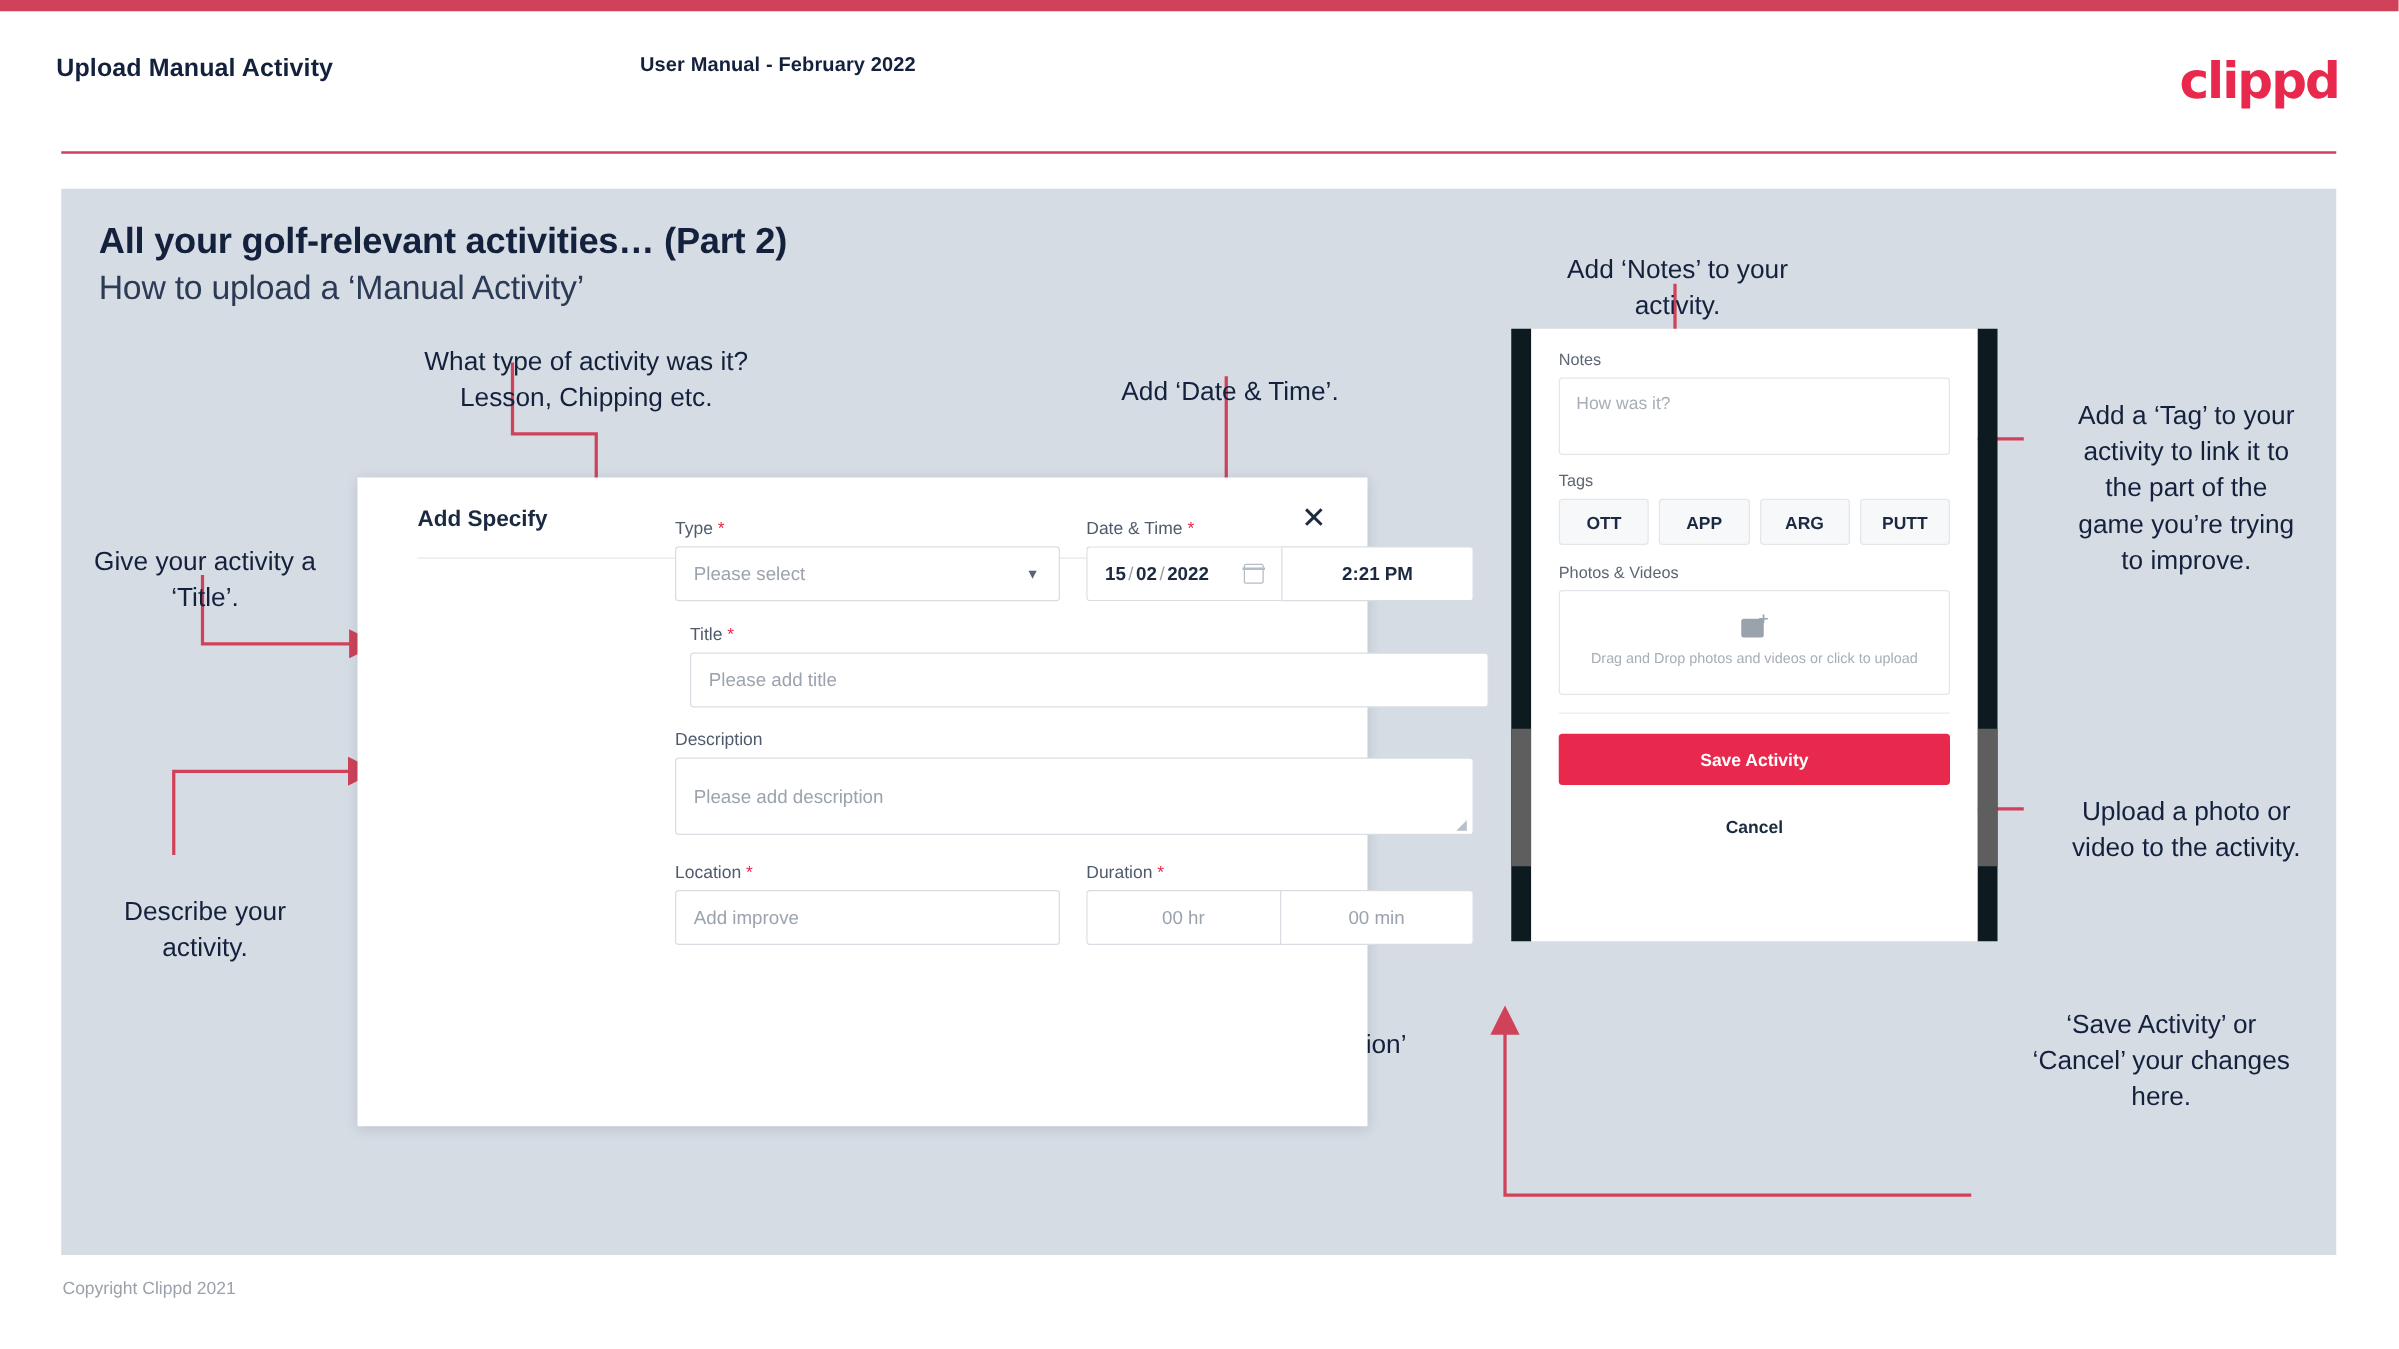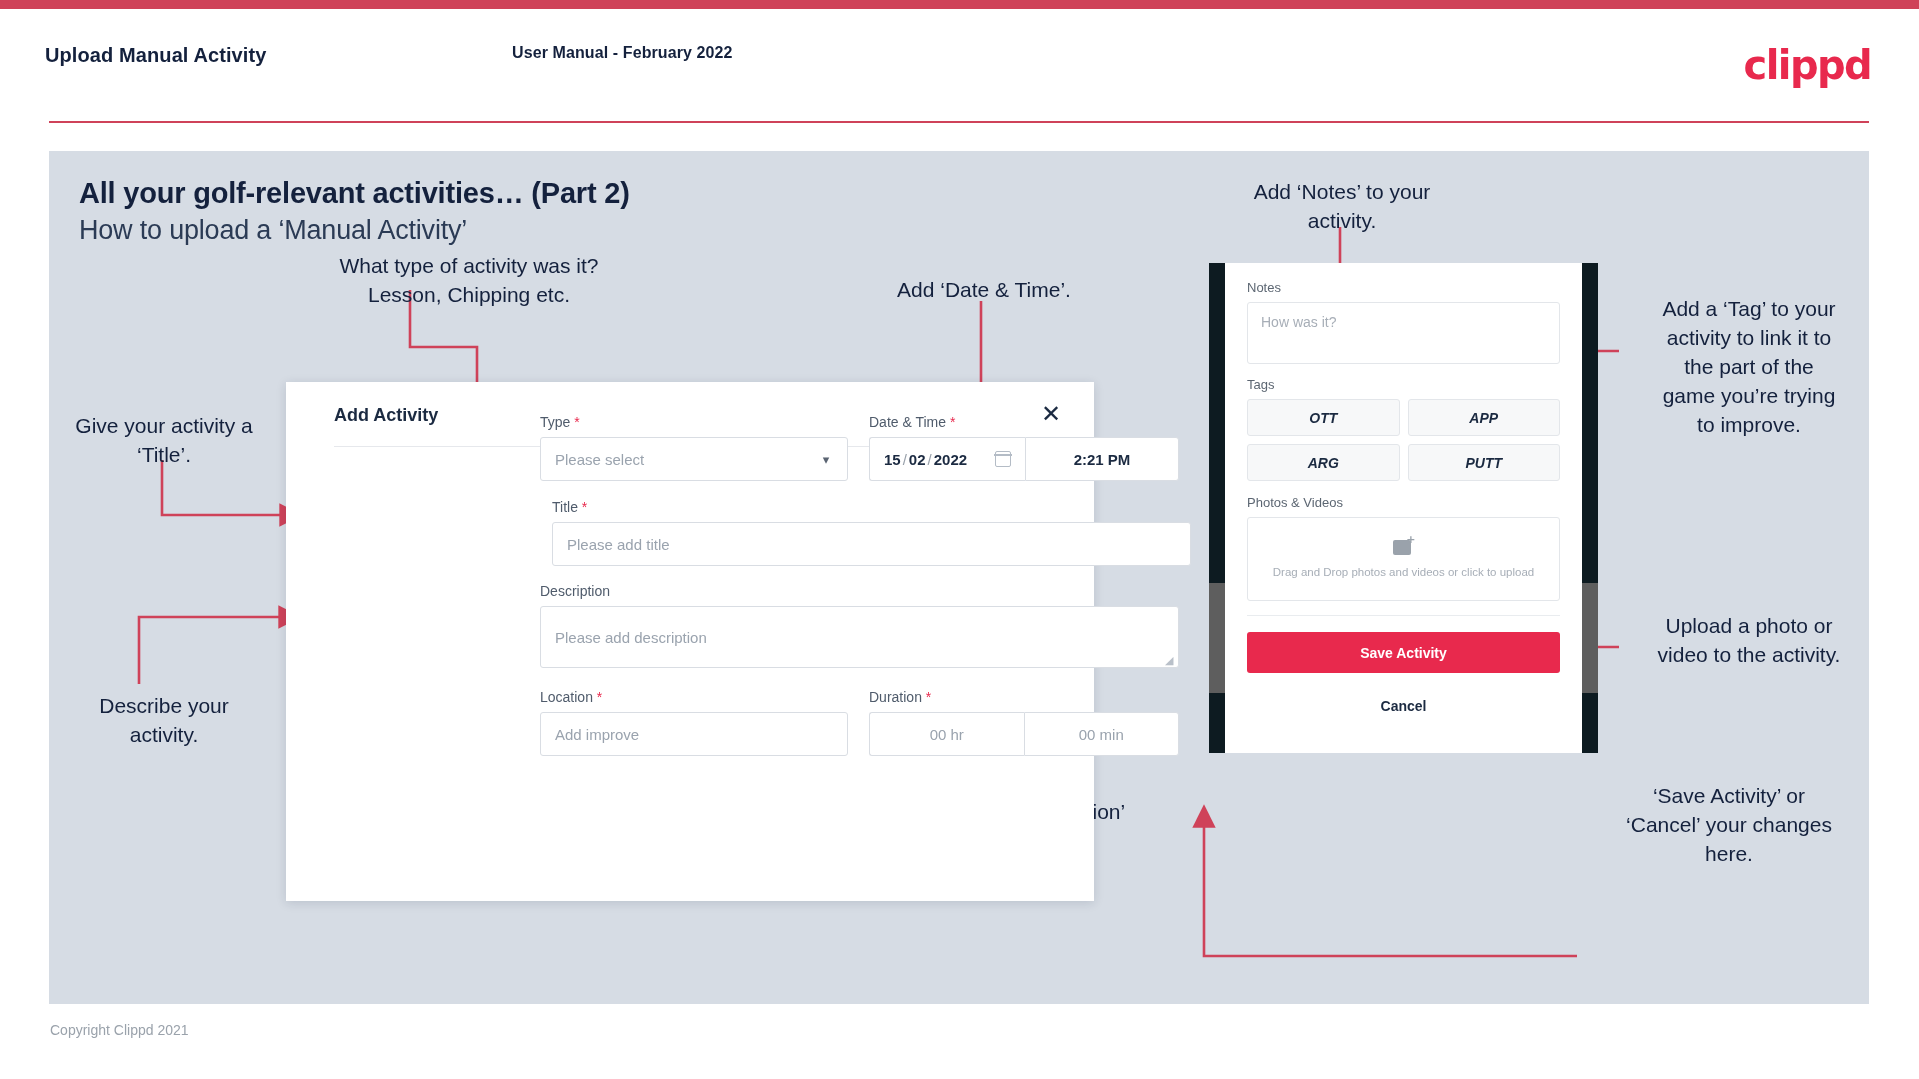--- a/index.html
+++ b/index.html
@@ -65,21 +65,21 @@
 
   
   .anno {
     position: absolute;
     color: #14213d;
     font-size: 21px;
     line-height: 29px;
     font-weight: 400;
     white-space: pre-line;
   }
-  .anno.c { text-align: center; }
+  .anno.c { text-align: center; margin-top: 24px; }
 
   
   #wires {
     position: absolute; left: 0; top: 0;
     width: 1820px; height: 853px;
     pointer-events: none;
   }
 
   
   .dialog {
@@ -208,23 +208,22 @@
   }
   .pz { padding: 17px 22px 0 22px; }
   .p-label { font-size: 13px; color: #5c6672; margin-bottom: 7px; }
   .p-notes {
     border: 1px solid #e3e6ea; border-radius: 3px;
     height: 62px; padding: 11px 13px;
     font-size: 14px; color: #a7aeb7;
   }
   .p-tags-label { font-size: 13px; color: #5c6672; margin: 13px 0 7px 0; }
   .tag-grid {
-    display: grid; grid-template-columns: 1fr 1fr;
+    display: grid; grid-template-columns: 1fr 1fr 1fr 1fr;
     gap: 8px;
-    font-style: italic;
   }
   .tag {
     border: 1px solid #e3e6ea; background: #f7f8f9;
     height: 37px; border-radius: 3px;
     display: flex; align-items: center; justify-content: center;
     font-size: 14px; font-weight: 700; color: #1b2a41;
     cursor: pointer;
   }
   .p-pv-label { font-size: 13px; color: #5c6672; margin: 14px 0 7px 0; }
   .dropzone {
@@ -350,21 +349,21 @@
 
     <div class="anno c" style="left:1580px; top:460px; width:240px;">Upload a photo or
 video to the activity.</div>
 
     <div class="anno c" style="left:1540px; top:630px; width:280px;">‘Save Activity’ or
 ‘Cancel’ your changes
 here.</div>
 
     <div class="dialog">
       <div class="dlg-head">
-        <div class="dlg-title">Add Activity</div>
+        <div class="dlg-title">Add Specify</div>
         <div class="dlg-close">✕</div>
       </div>
       <div class="dlg-divider"></div>
 
       <div class="dlg-body"></div>
 
       <div class="row-type">
         <div class="fld-label">
           <span>Type</span>
           <span class="req">*</span>

